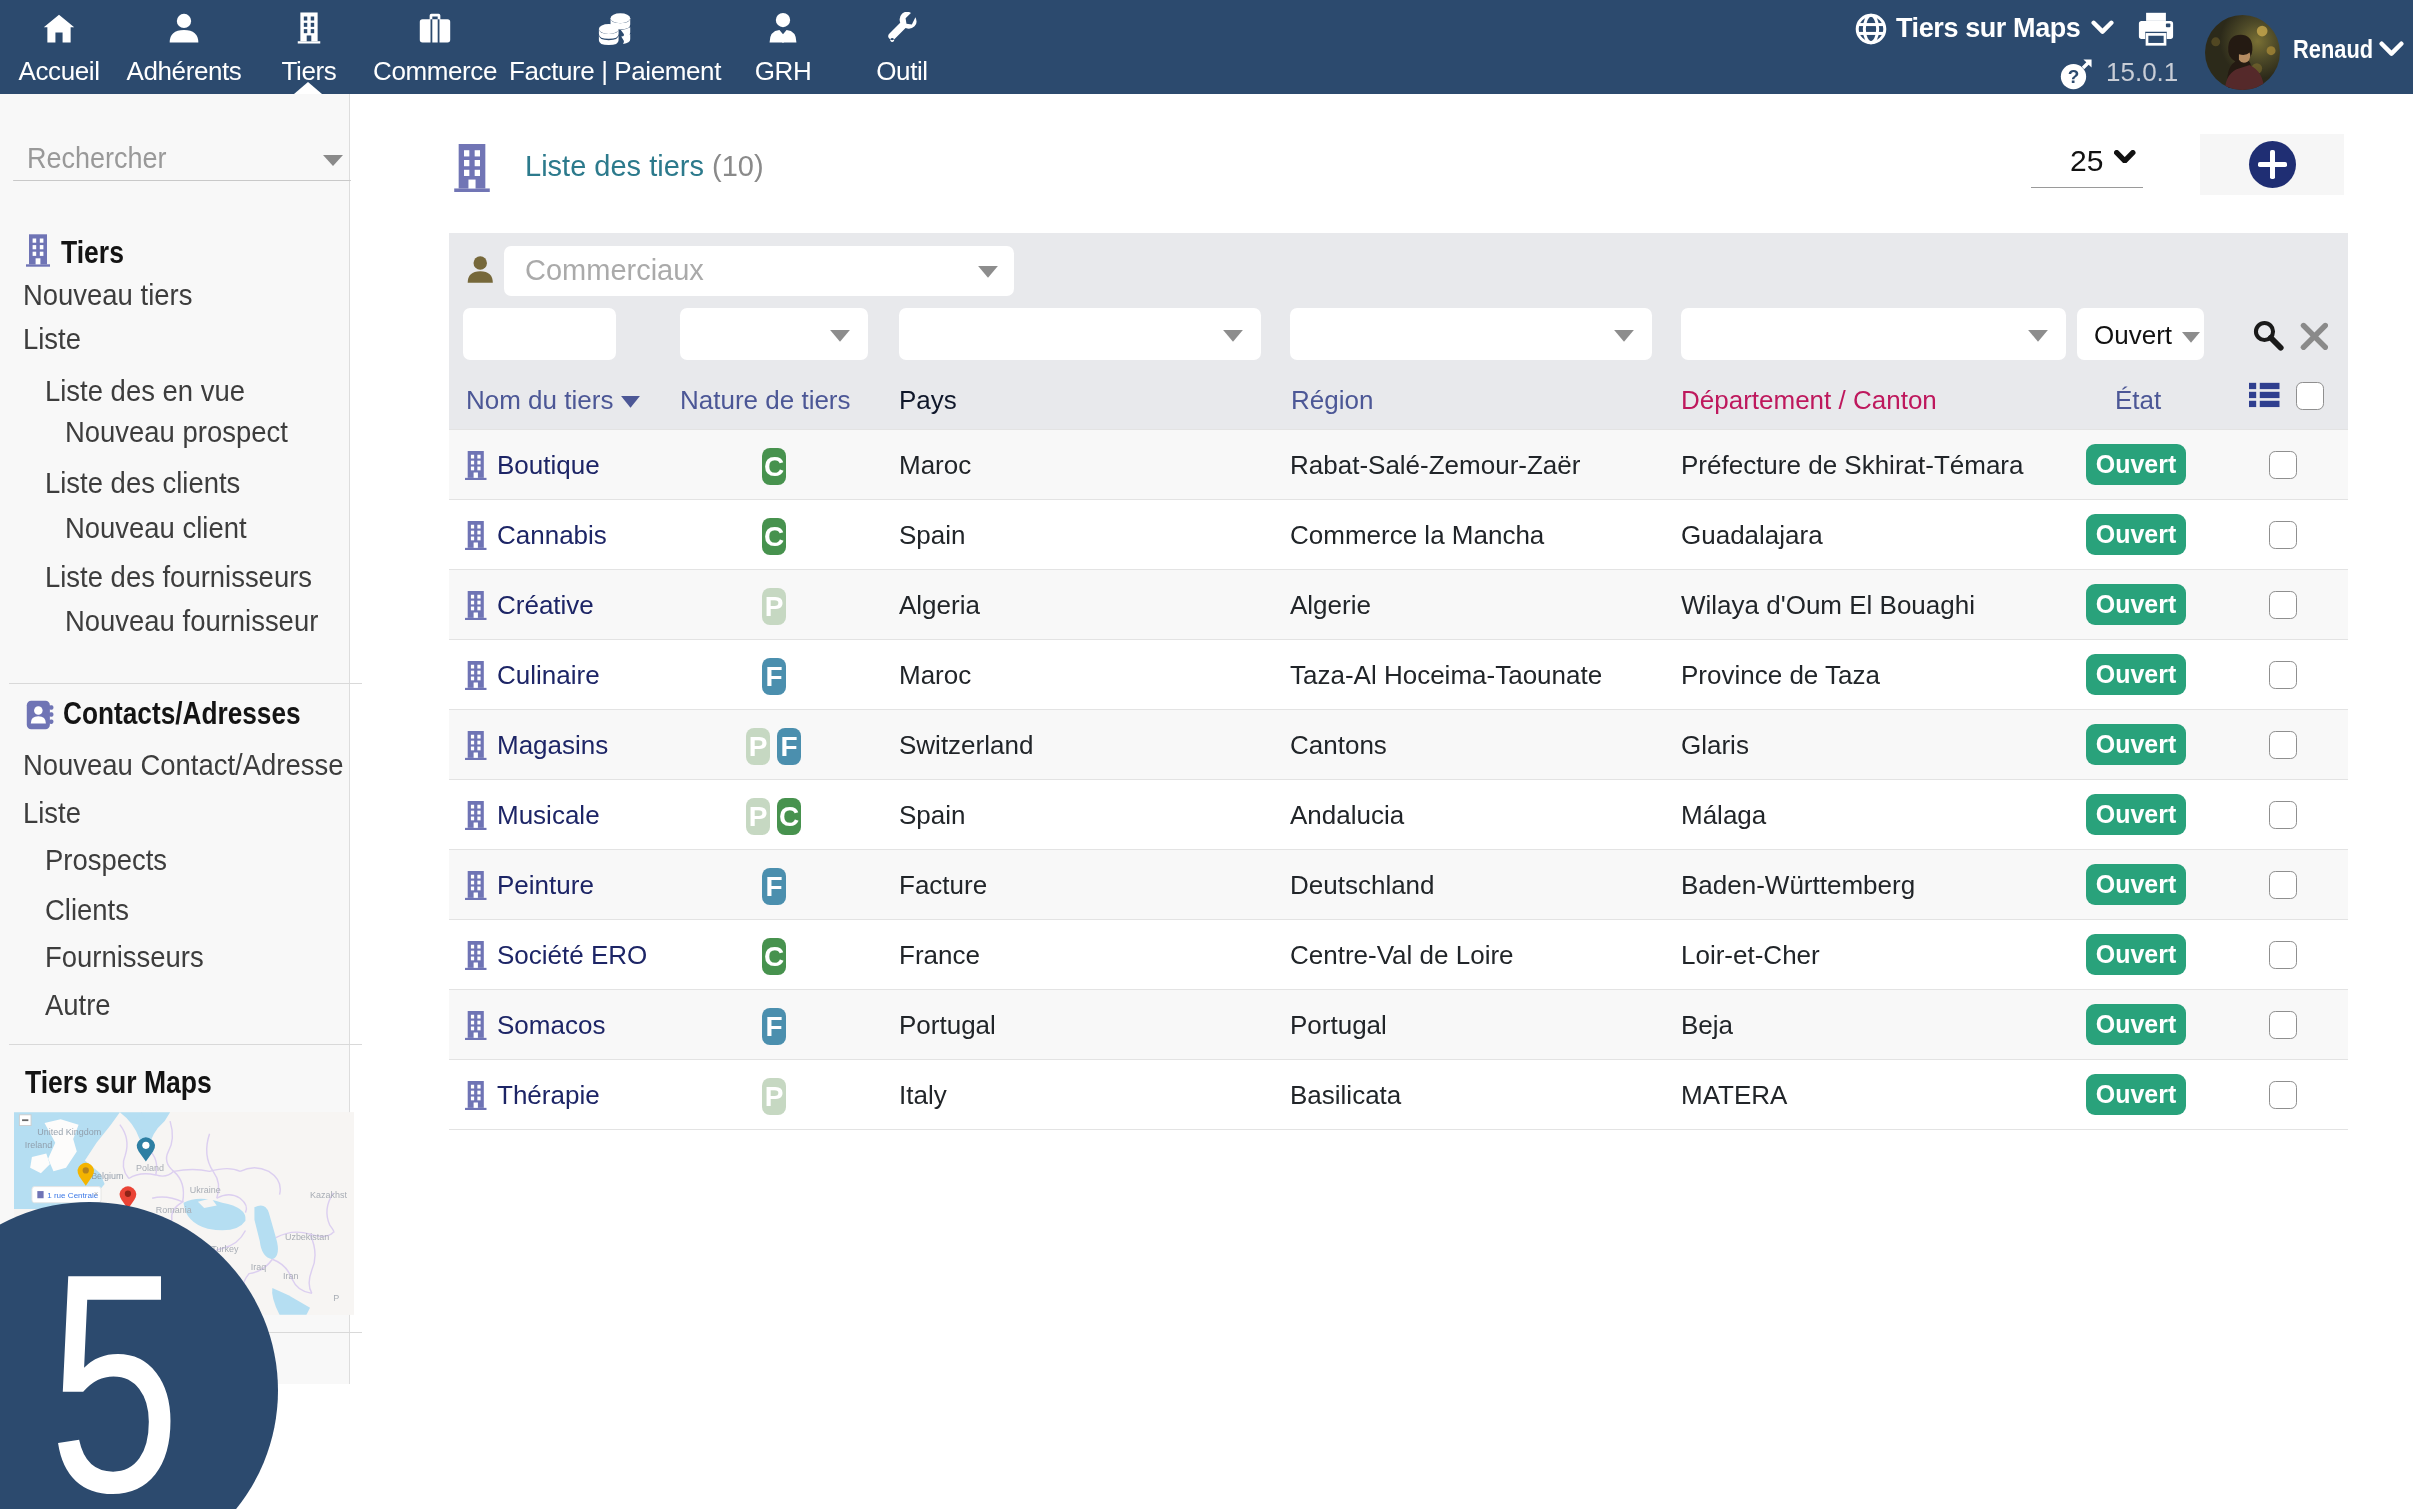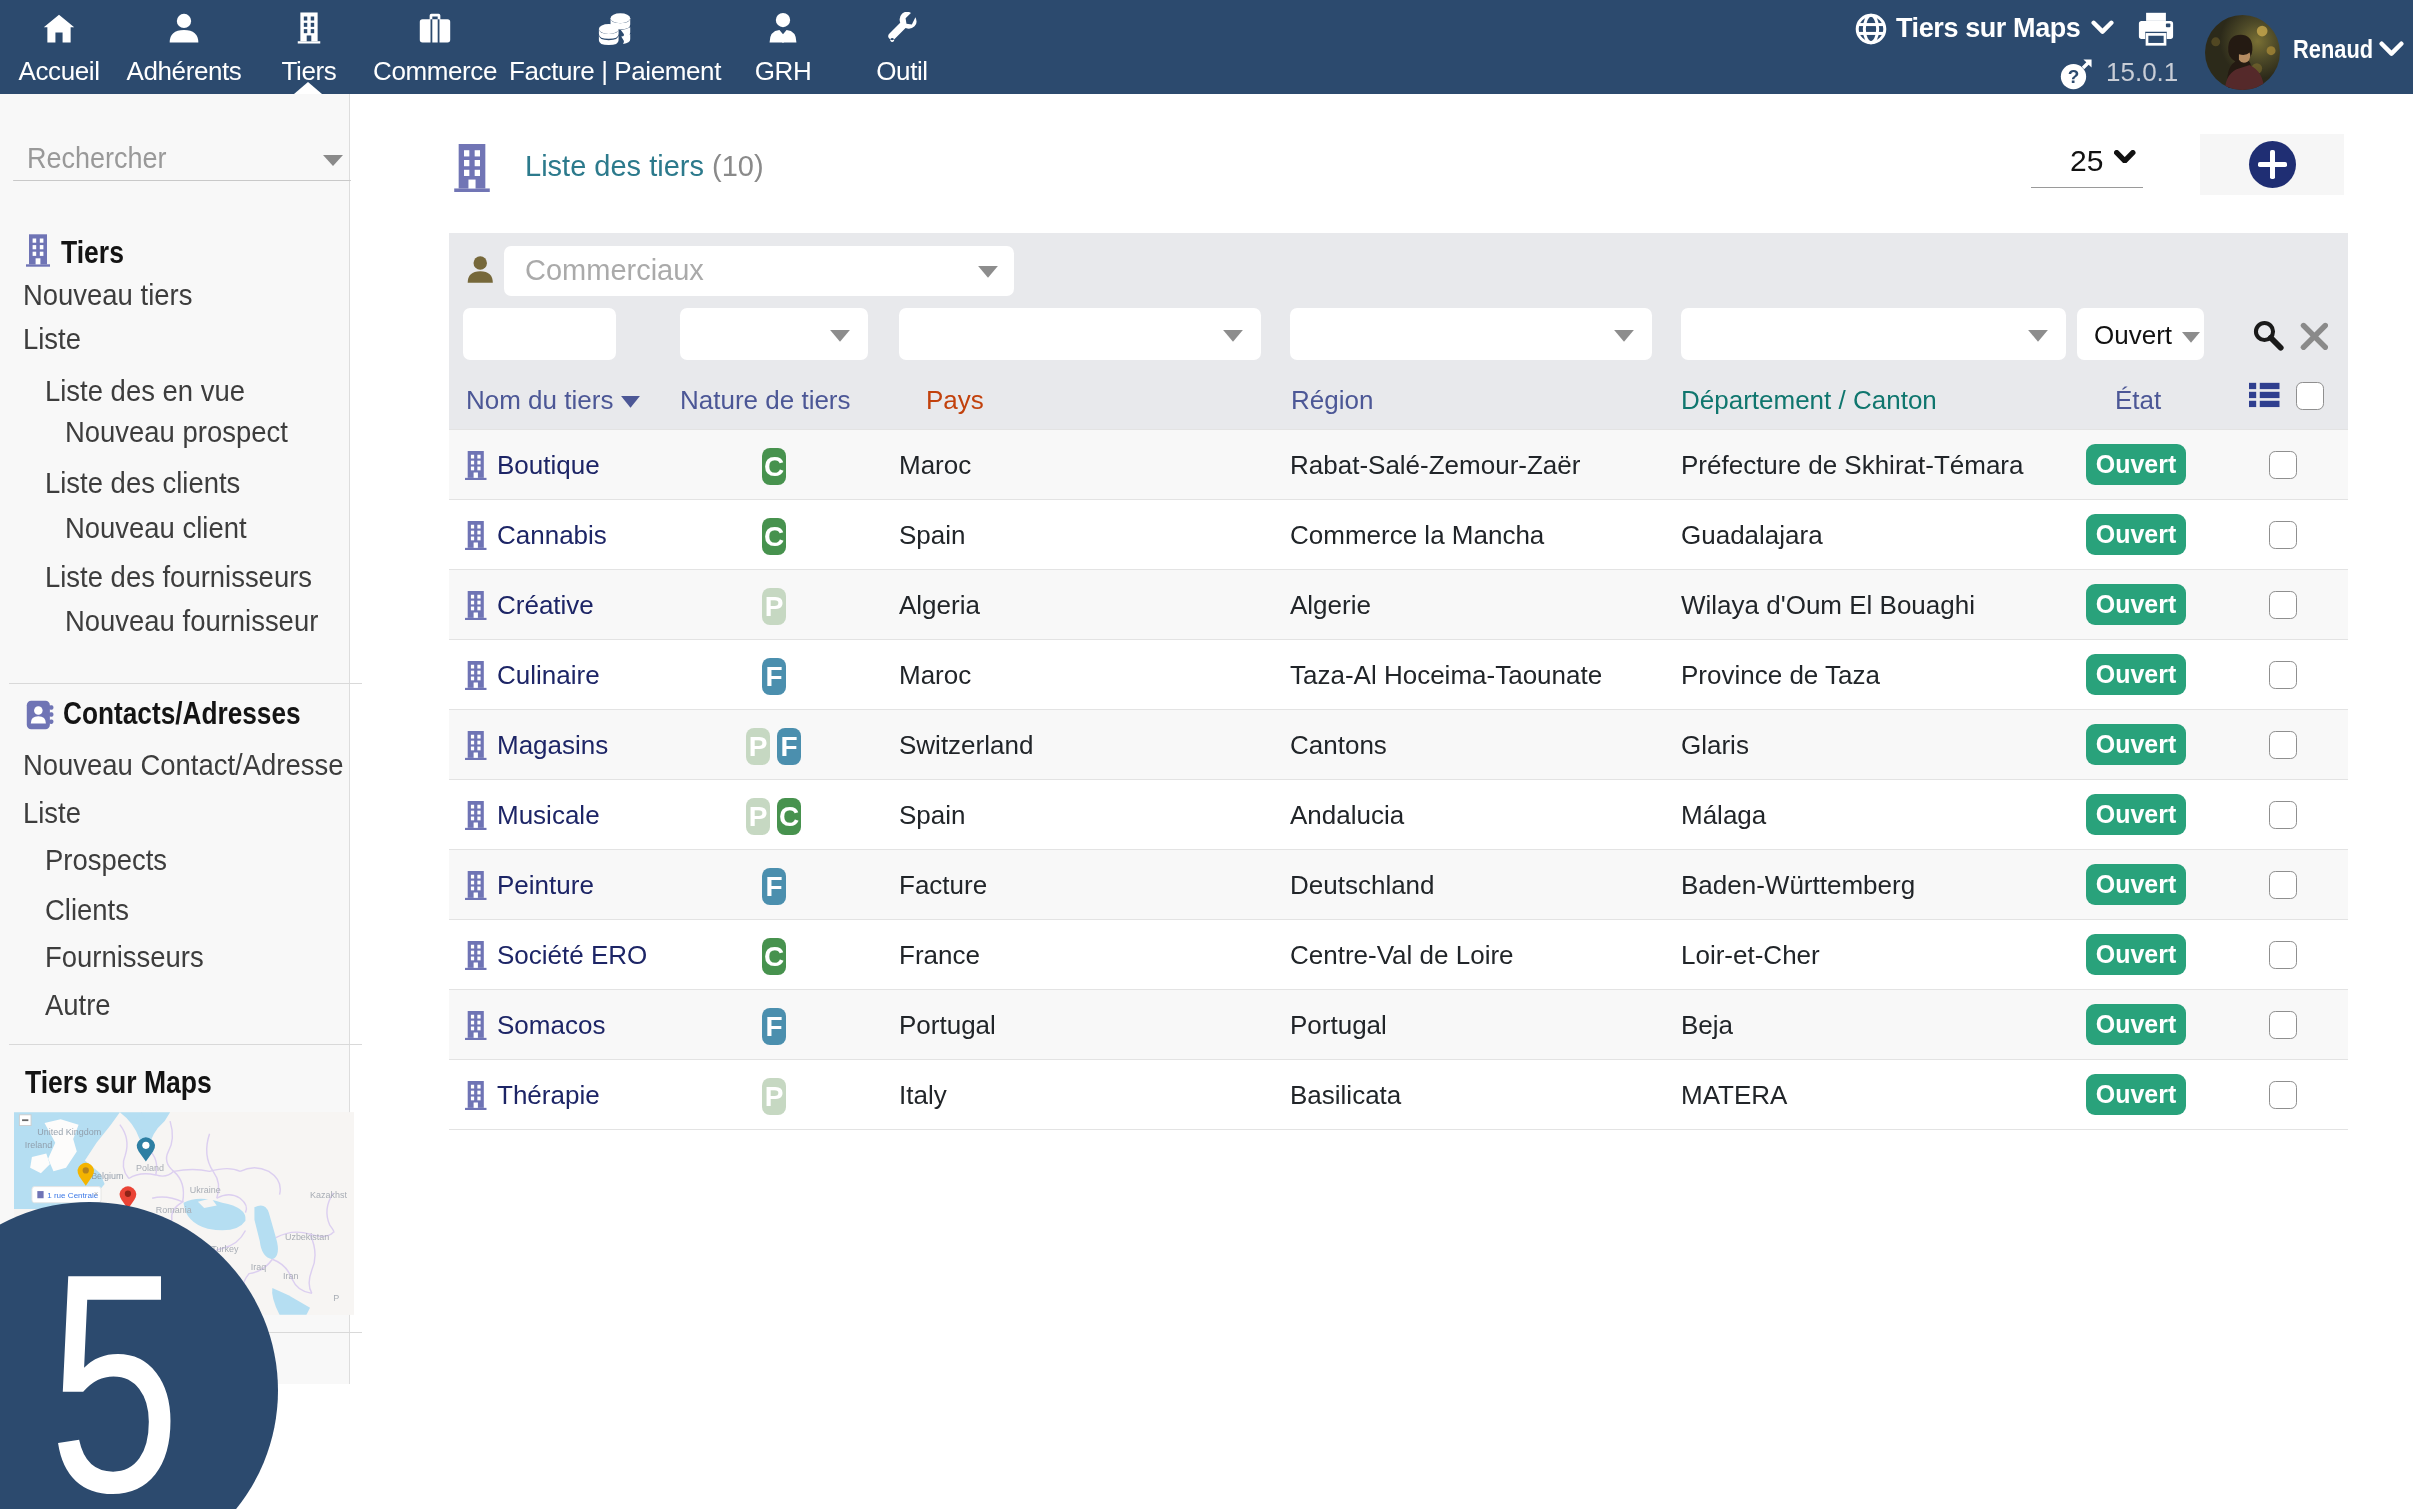--- a/index.html
+++ b/index.html
@@ -333,23 +333,23 @@
             <line x1="22" y1="22" x2="33" y2="33" stroke="#1a1a1a" stroke-width="6.5" stroke-linecap="round"></line>
           </svg></div>
         <div style="position:absolute;left:1850px;top:88px;"><svg width="29" height="29" viewBox="0 0 32 32" style="">
             <g stroke="#8a8a8a" stroke-width="6" stroke-linecap="round">
               <line x1="5" y1="5" x2="29" y2="29"></line>
               <line x1="29" y1="5" x2="5" y2="29"></line>
             </g>
           </svg></div>
         <div style="position:absolute;left:17px;top:152px;font-size:26px;color:#4c5796;white-space:nowrap;">Nom du tiers</div>
         <div style="position:absolute;left:231px;top:152px;font-size:26px;color:#4c5796;white-space:nowrap;">Nature de tiers</div>
-        <div style="position:absolute;left:450px;top:152px;font-size:26px;color:#c2410c;white-space:nowrap;margin-left:27px;">Pays</div>
+        <div style="position:absolute;left:450px;top:152px;font-size:26px;color:#0f172a;white-space:nowrap;">Pays</div>
         <div style="position:absolute;left:842px;top:152px;font-size:26px;color:#4c5796;white-space:nowrap;">Région</div>
-        <div style="position:absolute;left:1232px;top:152px;font-size:26px;color:#0f766e;white-space:nowrap;">Département / Canton</div>
+        <div style="position:absolute;left:1232px;top:152px;font-size:26px;color:#be185d;white-space:nowrap;">Département / Canton</div>
         <div style="position:absolute;left:1666px;top:152px;font-size:26px;color:#4c5796;white-space:nowrap;">État</div>
         <div style="position:absolute;left:172px;top:162px;"><svg width="19" height="11.7" viewBox="0 0 21 13" style="">
             <path fill="#4c5796" d="M0 0 h21 l-10.5 13 z"></path>
           </svg></div>
         <div style="position:absolute;left:1800px;top:148px;"><svg width="30.5" height="27" viewBox="0 0 34 30" style="">
             <rect x="0" y="2" width="8" height="7" fill="#2f3f8f"></rect>
             <rect x="12" y="2" width="22" height="7" fill="#2f3f8f"></rect>
             <rect x="0" y="12" width="8" height="7" fill="#2f3f8f"></rect>
             <rect x="12" y="12" width="22" height="7" fill="#2f3f8f"></rect>
             <rect x="0" y="22" width="8" height="7" fill="#2f3f8f"></rect>

